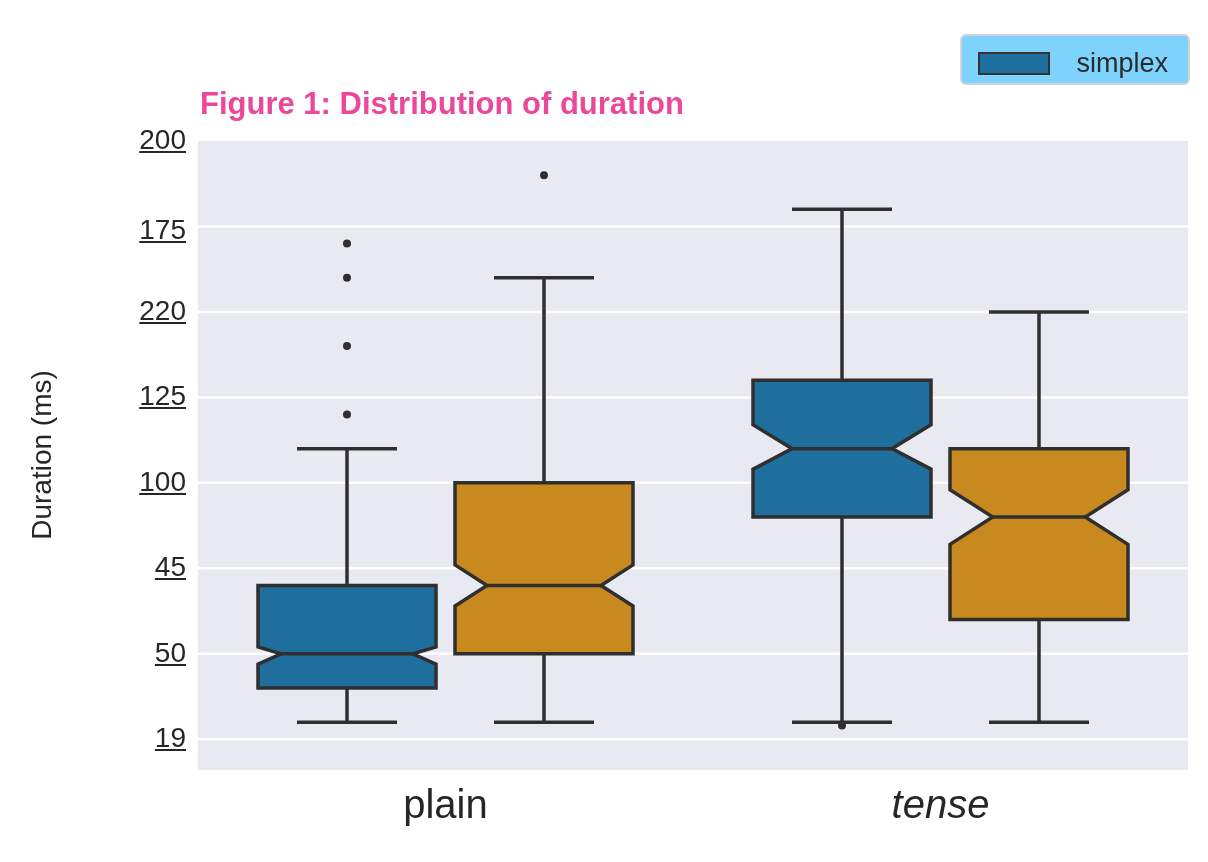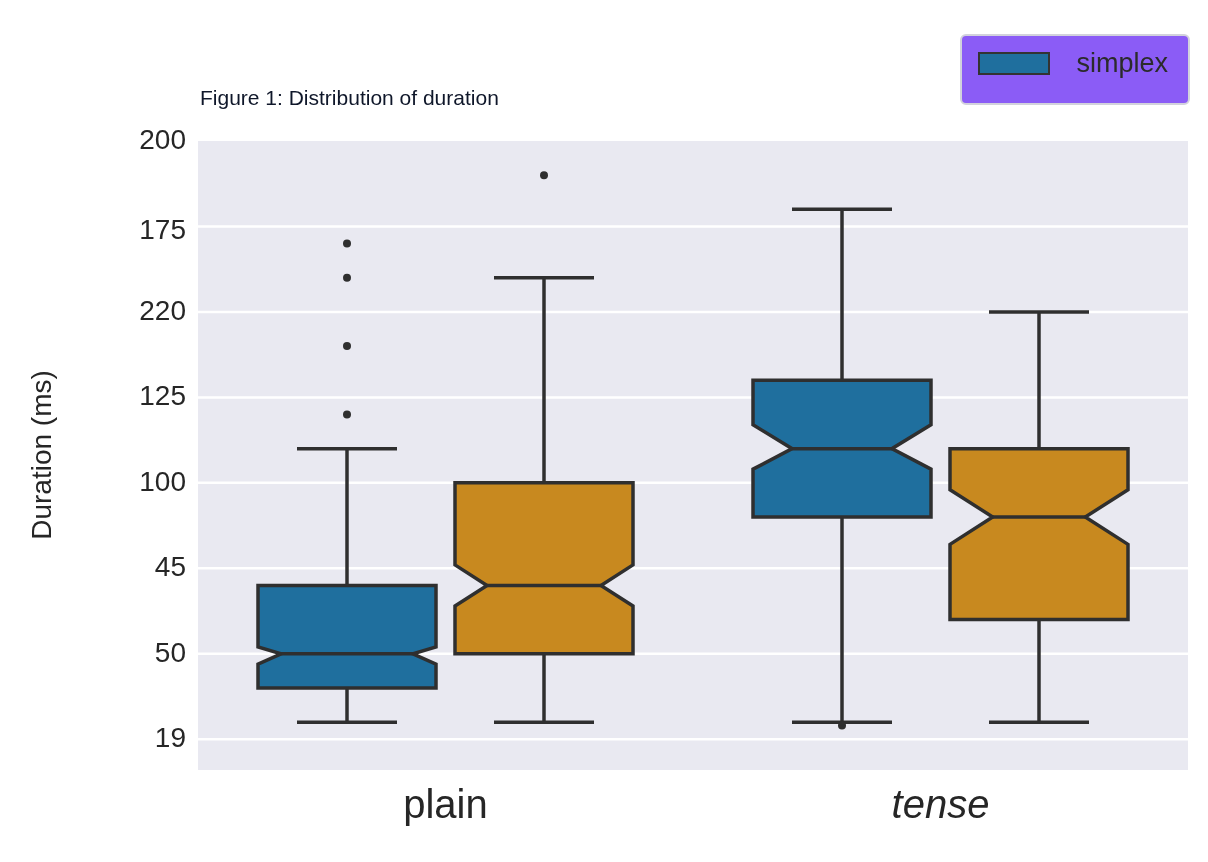--- a/index.html
+++ b/index.html
@@ -5,49 +5,50 @@
   html, body { margin: 0; padding: 0; background: #ffffff; }
   .figure {
     position: relative;
     width: 1208px; height: 862px;
     background: #ffffff;
     font-family: "Liberation Sans", sans-serif;
     overflow: hidden;
   }
   .chart-title {
     position: absolute; left: 200px; top: 86px;
-    font-size: 21px; font-weight: normal; color: #0f172a;
+    font-size: 31px; font-weight: bold; color: #ec4899;
     letter-spacing: 0px; white-space: nowrap;
   }
   .plot-area {
     position: absolute; left: 198px; top: 141px;
     width: 990px; height: 629px;
   }
   .plot-area svg { display: block; }
   .y-axis-label {
     position: absolute; left: 42px; top: 455px;
     transform: translate(-50%, -50%) rotate(-90deg);
     font-size: 28px; color: #262626; white-space: nowrap;
   }
   .ytick {
     position: absolute; right: 1022px;
     font-size: 28px; color: #262626; white-space: nowrap;
     text-align: right;
+    text-decoration: underline;
   }
   .xtick {
     position: absolute; top: 782px; width: 200px;
     margin-left: -100px; text-align: center;
     font-size: 40px; color: #262626; white-space: nowrap;
   }
   .legend {
     position: absolute; right: 18px; top: 34px;
-    background: #8b5cf6;
+    background: #7dd3fc;
     border: 2px solid #d2d2dc;
     border-radius: 6px;
-    padding: 12px 20px 24px 16px;
+    padding: 12px 20px 4px 16px;
     display: flex; flex-direction: column; row-gap: 12px;
   }
   .legend-row { display: flex; align-items: center; column-gap: 26px; }
   .legend-swatch {
     width: 72px; height: 23px;
     border: 2px solid #333333;
     box-sizing: border-box;
     flex: 0 0 auto;
   }
   .legend-label { font-size: 27px; color: #2b2b2b; white-space: nowrap; }

